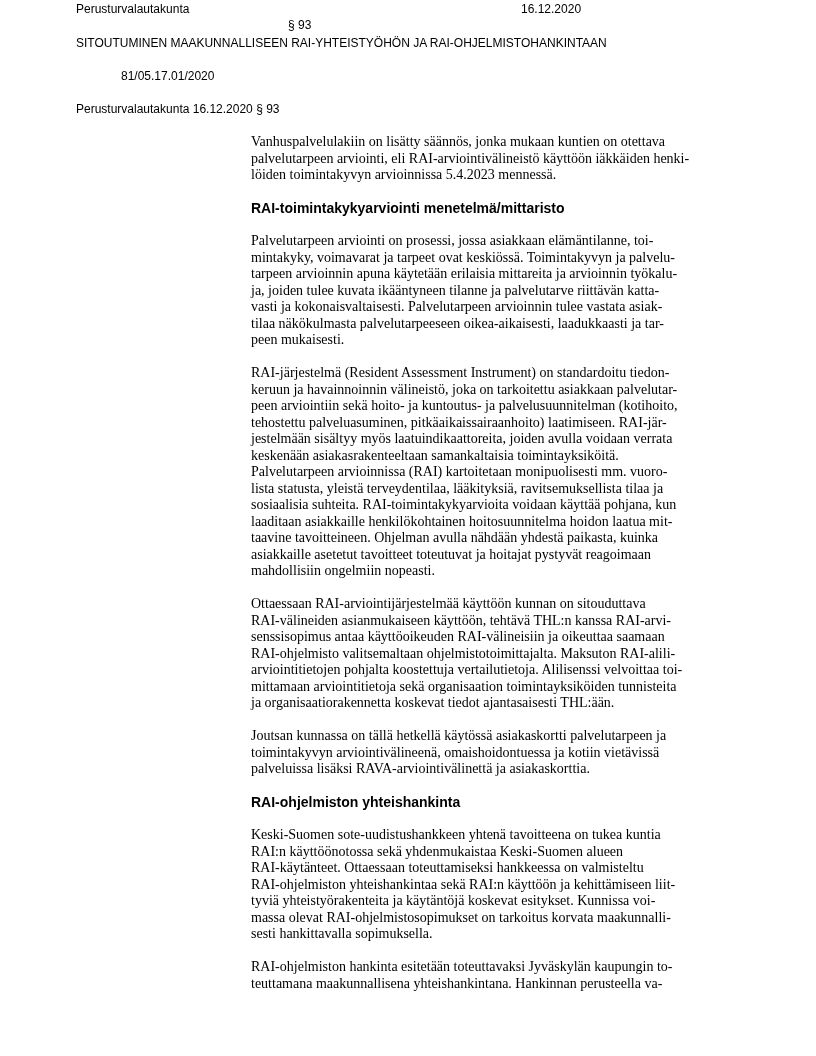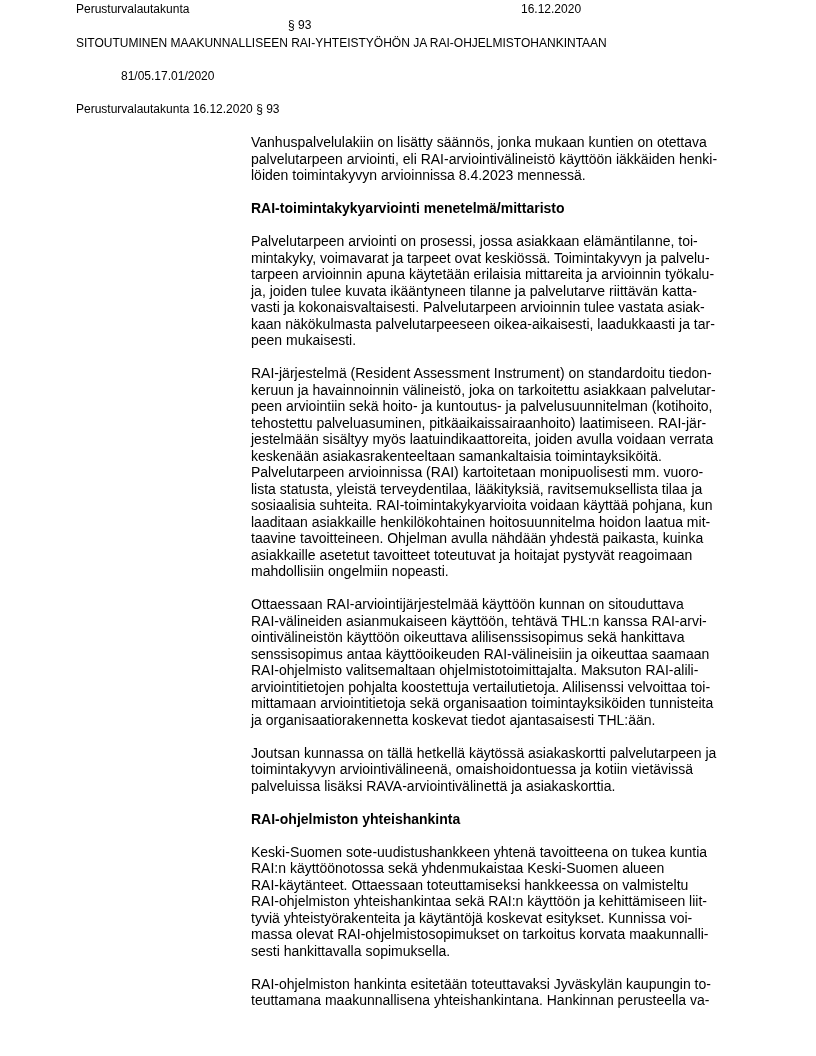--- a/index.html
+++ b/index.html
@@ -11,70 +11,69 @@
   #h-org { left: 76px; top: 1px; }
   #h-sec { left: 288px; top: 17px; }
   #h-date { left: 521px; top: 1px; }
   #h-title { left: 76px; top: 35px; }
   #h-num { left: 76px; top: 68px; margin-left: 45px; }
   #h-ref { left: 76px; top: 101px; }
   .body {
     position: absolute; left: 251px; top: 134px; width: 500px;
     font-size: 14px; line-height: 16.5px;
   }
-  .line { display: block; white-space: nowrap; height: 16.5px; }
+  .line { display: block; white-space: nowrap; height: 16.5px; font-family: Liberation Serif, serif; }
   .para { margin: 0 0 16.5px 0; }
   .heading { font-weight: bold; margin: 0 0 16.5px 0; white-space: nowrap; line-height: 16.5px; }
 </style>
 </head>
 <body>
 
 <div>
   <div class="hdr" id="h-org">Perusturvalautakunta</div>
   <div class="hdr" id="h-sec">§ 93</div>
   <div class="hdr" id="h-date">16.12.2020</div>
   <div class="hdr" id="h-title">SITOUTUMINEN MAAKUNNALLISEEN RAI-YHTEISTYÖHÖN JA RAI-OHJELMISTOHANKINTAAN</div>
   <div class="hdr" id="h-num">81/05.17.01/2020</div>
   <div class="hdr" id="h-ref">Perusturvalautakunta 16.12.2020 § 93</div>
 
   <div class="body" id="doc-body">
       <div class="para">
         <span class="line">Vanhuspalvelulakiin on lisätty säännös, jonka mukaan kuntien on otettava</span>
         <span class="line">palvelutarpeen arviointi, eli RAI-arviointivälineistö käyttöön iäkkäiden henki-</span>
-        <span class="line">löiden toimintakyvyn arvioinnissa 8.4.2023 mennessä.</span>
+        <span class="line">löiden toimintakyvyn arvioinnissa 5.4.2023 mennessä.</span>
       </div>
       <div class="heading">RAI-toimintakykyarviointi menetelmä/mittaristo</div>
       <div class="para">
         <span class="line">Palvelutarpeen arviointi on prosessi, jossa asiakkaan elämäntilanne, toi-</span>
         <span class="line">mintakyky, voimavarat ja tarpeet ovat keskiössä. Toimintakyvyn ja palvelu-</span>
         <span class="line">tarpeen arvioinnin apuna käytetään erilaisia mittareita ja arvioinnin työkalu-</span>
         <span class="line">ja, joiden tulee kuvata ikääntyneen tilanne ja palvelutarve riittävän katta-</span>
         <span class="line">vasti ja kokonaisvaltaisesti. Palvelutarpeen arvioinnin tulee vastata asiak-</span>
-        <span class="line">kaan näkökulmasta palvelutarpeeseen oikea-aikaisesti, laadukkaasti ja tar-</span>
+        <span class="line">tilaa näkökulmasta palvelutarpeeseen oikea-aikaisesti, laadukkaasti ja tar-</span>
         <span class="line">peen mukaisesti.</span>
       </div>
       <div class="para">
         <span class="line">RAI-järjestelmä (Resident Assessment Instrument) on standardoitu tiedon-</span>
         <span class="line">keruun ja havainnoinnin välineistö, joka on tarkoitettu asiakkaan palvelutar-</span>
         <span class="line">peen arviointiin sekä hoito- ja kuntoutus- ja palvelusuunnitelman (kotihoito,</span>
         <span class="line">tehostettu palveluasuminen, pitkäaikaissairaanhoito) laatimiseen. RAI-jär-</span>
         <span class="line">jestelmään sisältyy myös laatuindikaattoreita, joiden avulla voidaan verrata</span>
         <span class="line">keskenään asiakasrakenteeltaan samankaltaisia toimintayksiköitä.</span>
         <span class="line">Palvelutarpeen arvioinnissa (RAI) kartoitetaan monipuolisesti mm. vuoro-</span>
         <span class="line">lista statusta, yleistä terveydentilaa, lääkityksiä, ravitsemuksellista tilaa ja</span>
         <span class="line">sosiaalisia suhteita. RAI-toimintakykyarvioita voidaan käyttää pohjana, kun</span>
         <span class="line">laaditaan asiakkaille henkilökohtainen hoitosuunnitelma hoidon laatua mit-</span>
         <span class="line">taavine tavoitteineen. Ohjelman avulla nähdään yhdestä paikasta, kuinka</span>
         <span class="line">asiakkaille asetetut tavoitteet toteutuvat ja hoitajat pystyvät reagoimaan</span>
         <span class="line">mahdollisiin ongelmiin nopeasti.</span>
       </div>
       <div class="para">
         <span class="line">Ottaessaan RAI-arviointijärjestelmää käyttöön kunnan on sitouduttava</span>
         <span class="line">RAI-välineiden asianmukaiseen käyttöön, tehtävä THL:n kanssa RAI-arvi-</span>
-        <span class="line">ointivälineistön käyttöön oikeuttava alilisenssisopimus sekä hankittava</span>
         <span class="line">senssisopimus antaa käyttöoikeuden RAI-välineisiin ja oikeuttaa saamaan</span>
         <span class="line">RAI-ohjelmisto valitsemaltaan ohjelmistotoimittajalta. Maksuton RAI-alili-</span>
         <span class="line">arviointitietojen pohjalta koostettuja vertailutietoja. Alilisenssi velvoittaa toi-</span>
         <span class="line">mittamaan arviointitietoja sekä organisaation toimintayksiköiden tunnisteita</span>
         <span class="line">ja organisaatiorakennetta koskevat tiedot ajantasaisesti THL:ään.</span>
       </div>
       <div class="para">
         <span class="line">Joutsan kunnassa on tällä hetkellä käytössä asiakaskortti palvelutarpeen ja</span>
         <span class="line">toimintakyvyn arviointivälineenä, omaishoidontuessa ja kotiin vietävissä</span>
         <span class="line">palveluissa lisäksi RAVA-arviointivälinettä ja asiakaskorttia.</span>

